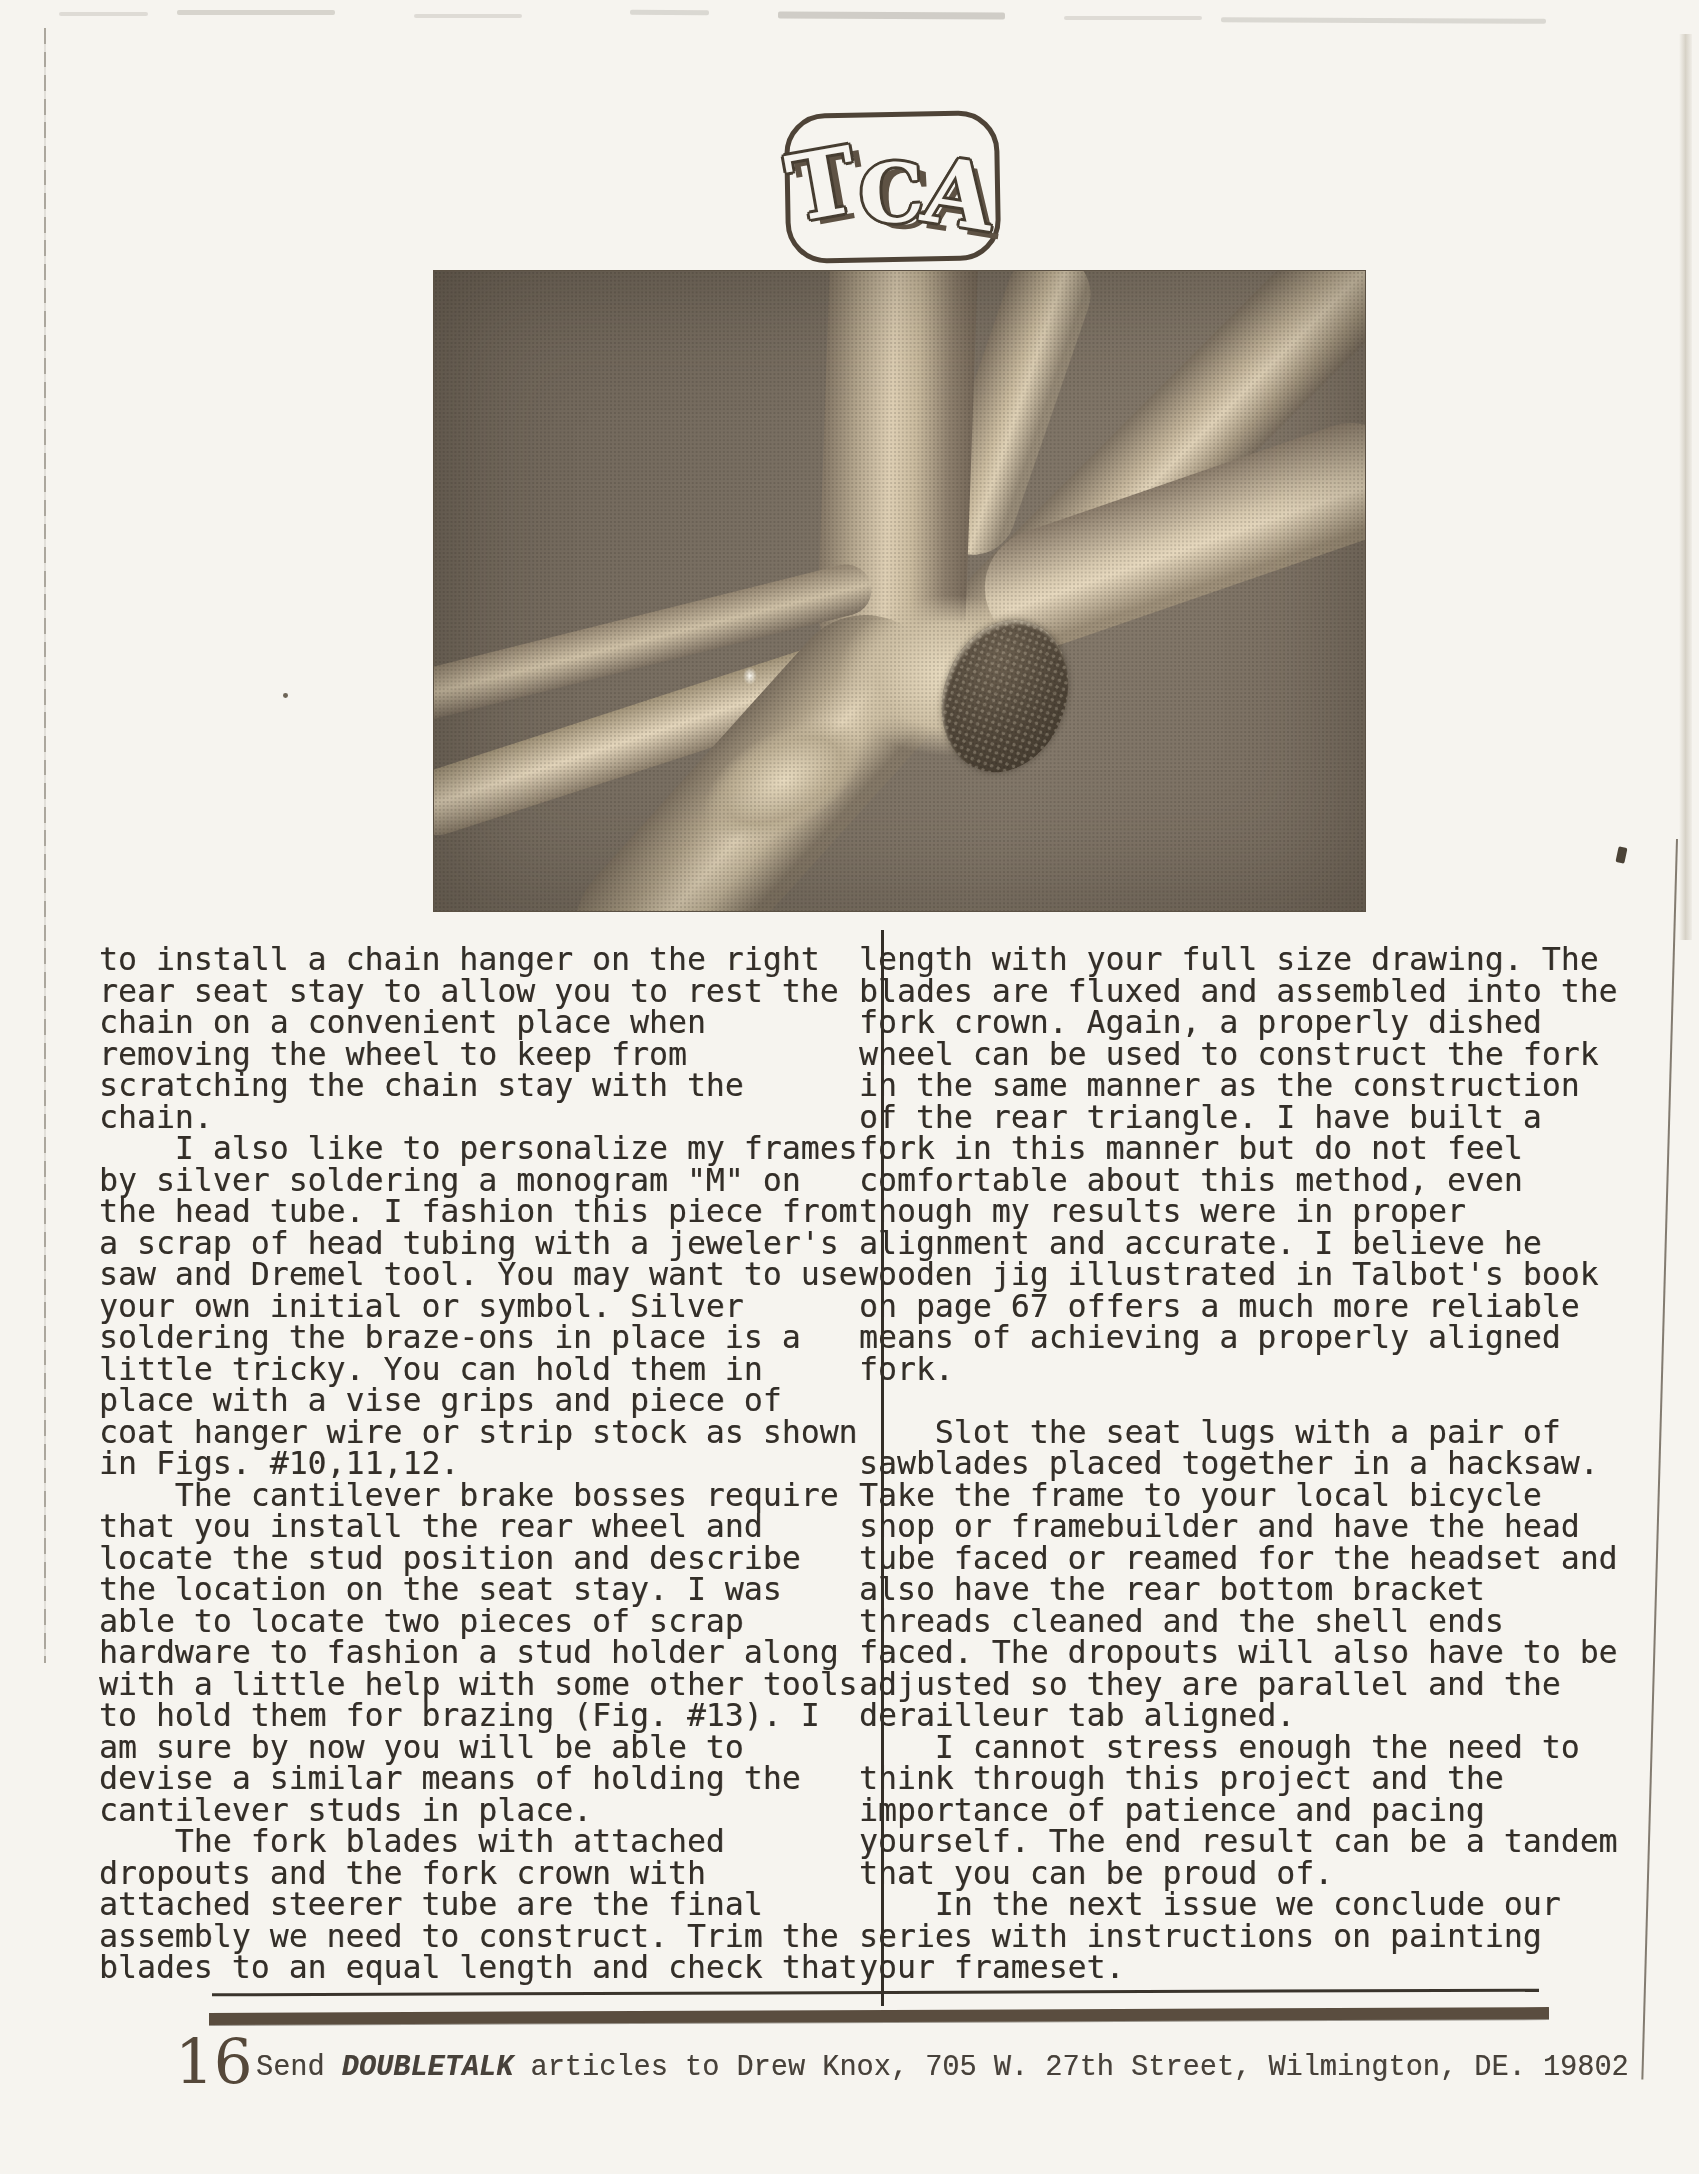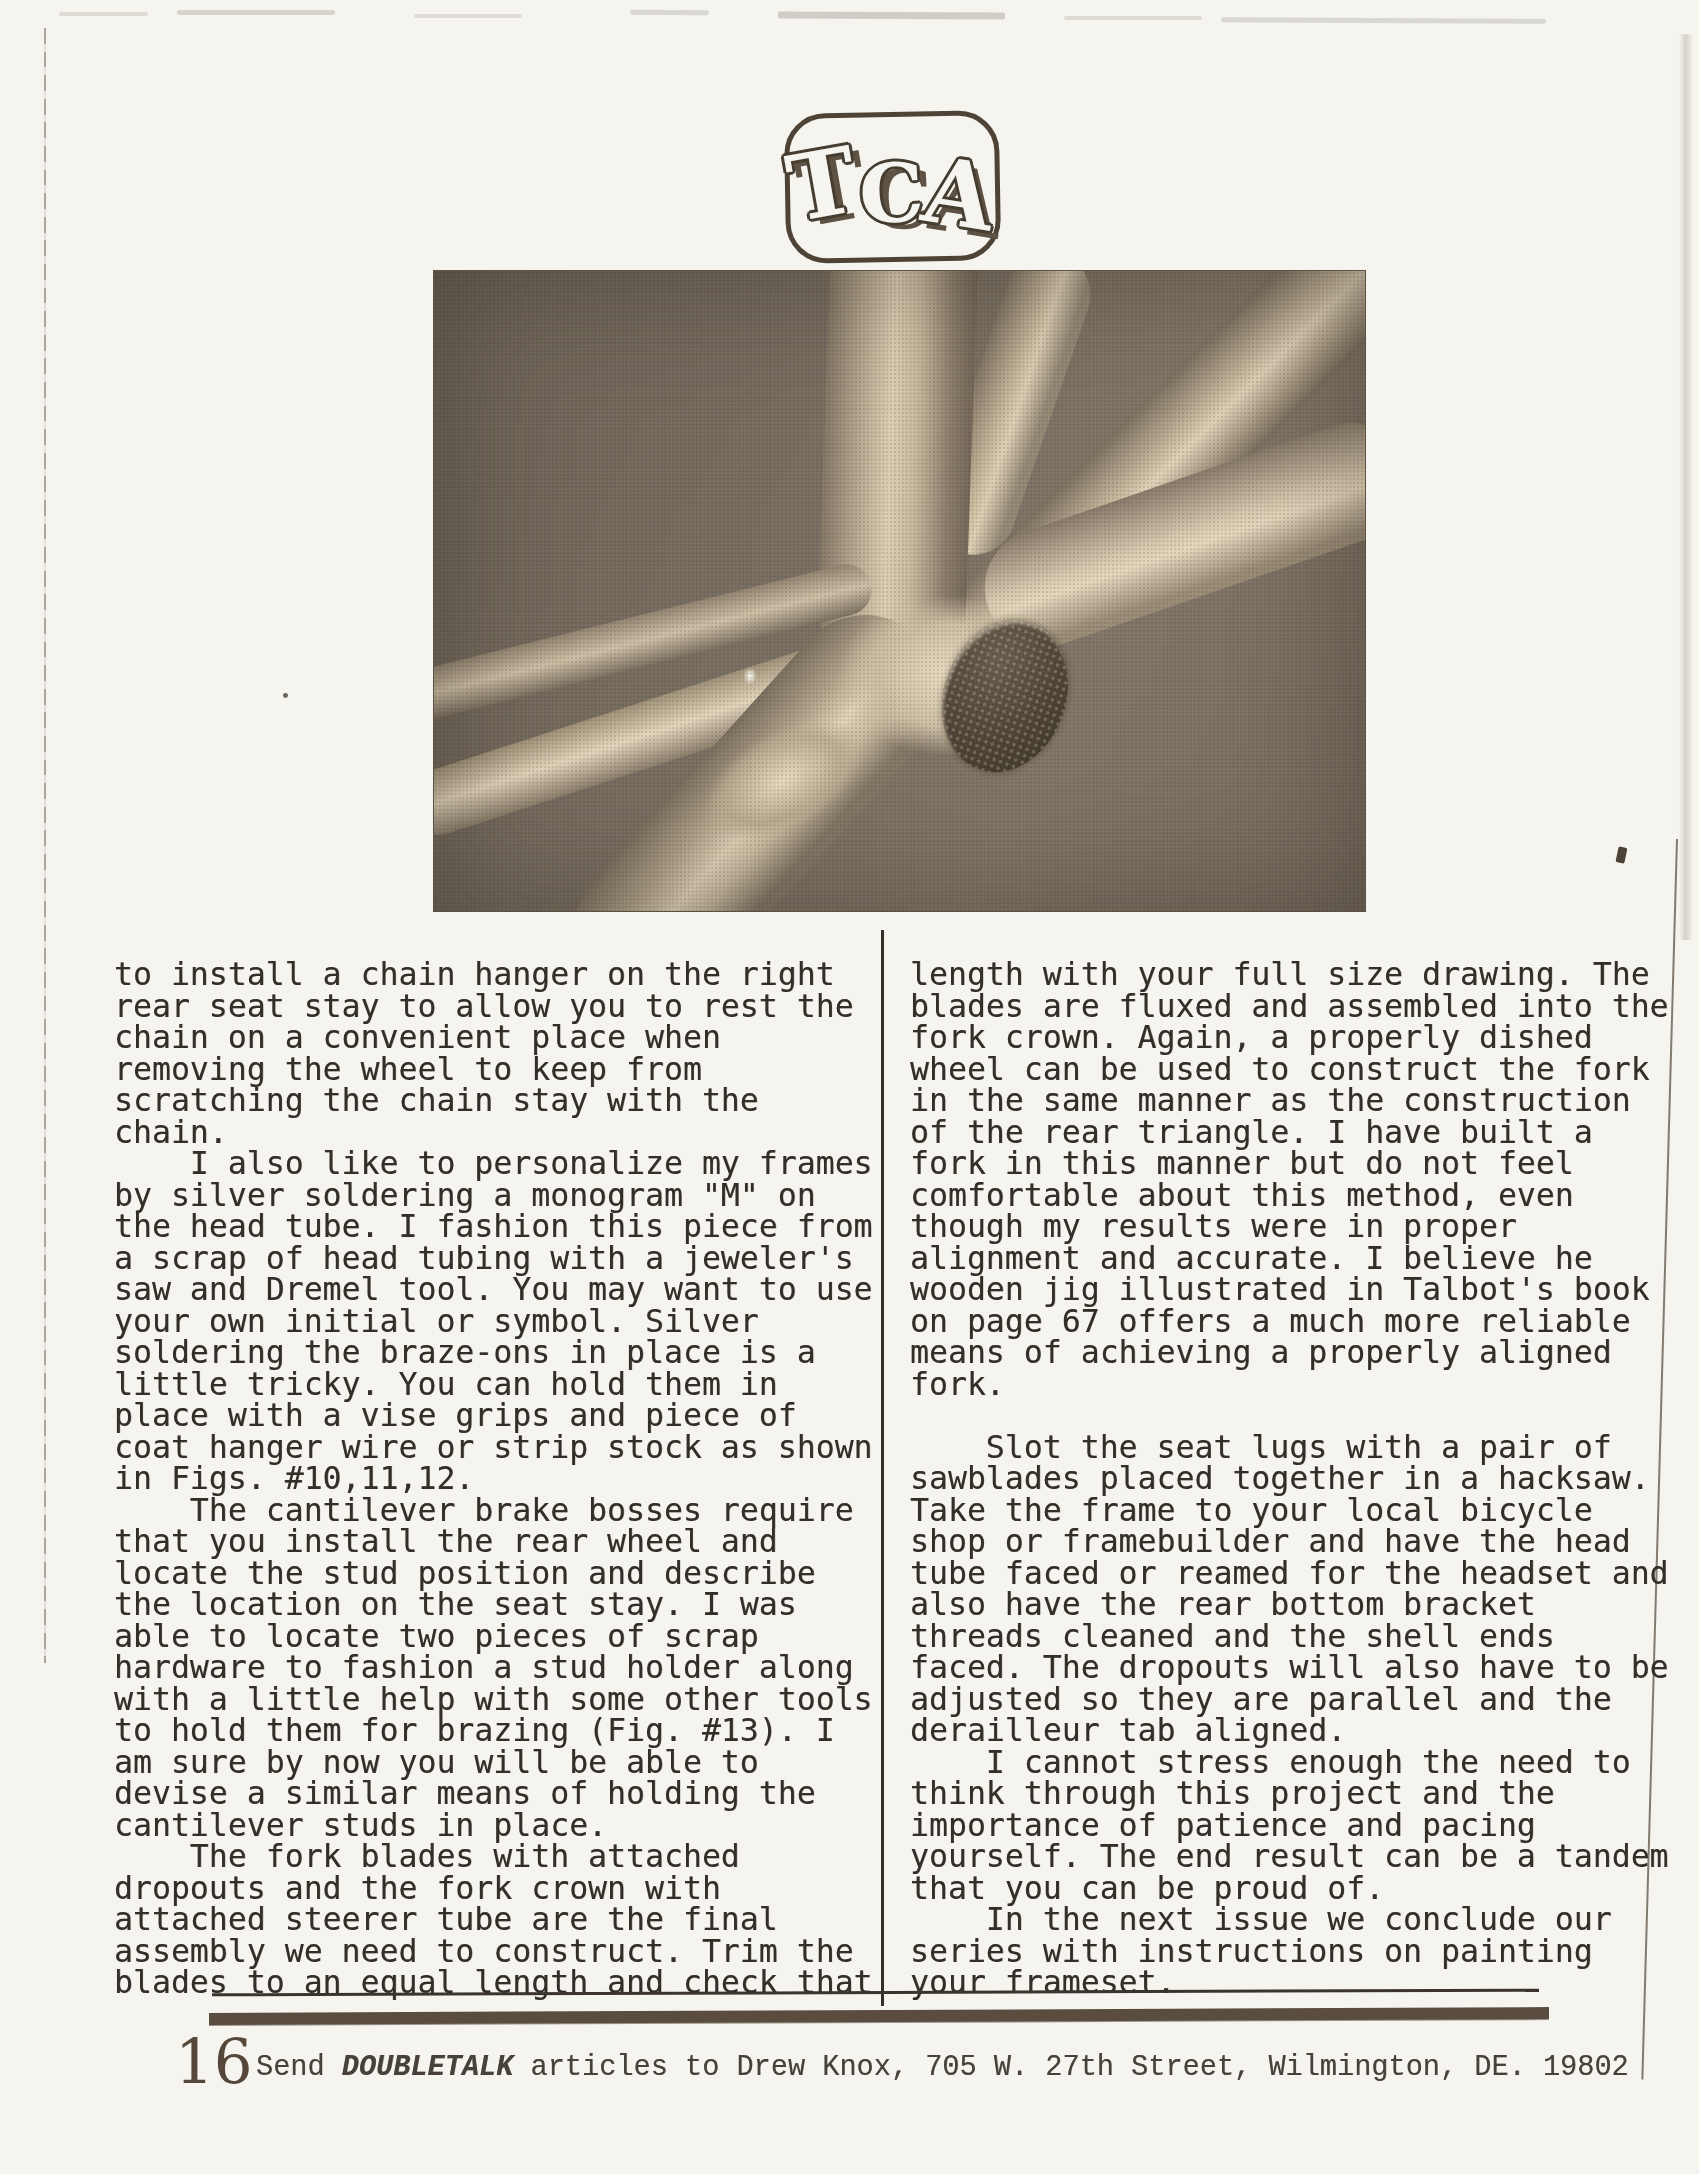--- a/index.html
+++ b/index.html
@@ -73,27 +73,27 @@
     background-size:6.9px 6.9px,100% 100%;
     box-shadow:inset 3px 3px 3.9px rgba(233,222,199,.55), 0 0 5.9px rgba(40,34,26,.4);}
   .speck{left:309px;top:396px;width:13.8px;height:17.7px;position:absolute;border-radius:50%;
     background:radial-gradient(#fdfbf3 0%,rgba(250,245,230,.0) 70%);}
   .grain{position:absolute;inset:0;
     background-image:radial-gradient(rgba(20,16,10,.14) 1px,transparent 1.4px);
     background-size:3.9px 3.9px;
     box-shadow:inset 0 0 128px rgba(40,34,26,.38);}
   
   pre.col{
-    margin:15px;position:absolute;top:944px;
+    margin:0;position:absolute;top:944px;
     font-family:"DejaVu Sans Mono",monospace;
     font-size:31.5px;line-height:31.5px;color:#332e28;white-space:pre;
     text-shadow:0.4px 0.4px 0 rgba(51,46,40,.45);
   }
   .col-left{left:99px;}
-  .col-right{left:895px;}
+  .col-right{left:859px;}
   .divider{position:absolute;left:881px;top:930px;width:3px;height:1076px;background:#332e27;}
   
   .rule-thin{position:absolute;left:212px;top:1991px;width:1327px;height:3px;background:#3a342c;transform:rotate(-.2deg);}
   .rule-thick{position:absolute;left:209px;top:2010px;width:1340px;height:11.8px;background:#5a4d3f;transform:rotate(-.25deg);
     box-shadow:0 1px 0 rgba(60,52,42,.5);}
   .page-number{
     position:absolute;left:175px;top:2031px;
     font-family:"DejaVu Serif",serif;font-weight:normal;font-size:61px;line-height:1;color:#55483a;
   }
   .footer-line{

